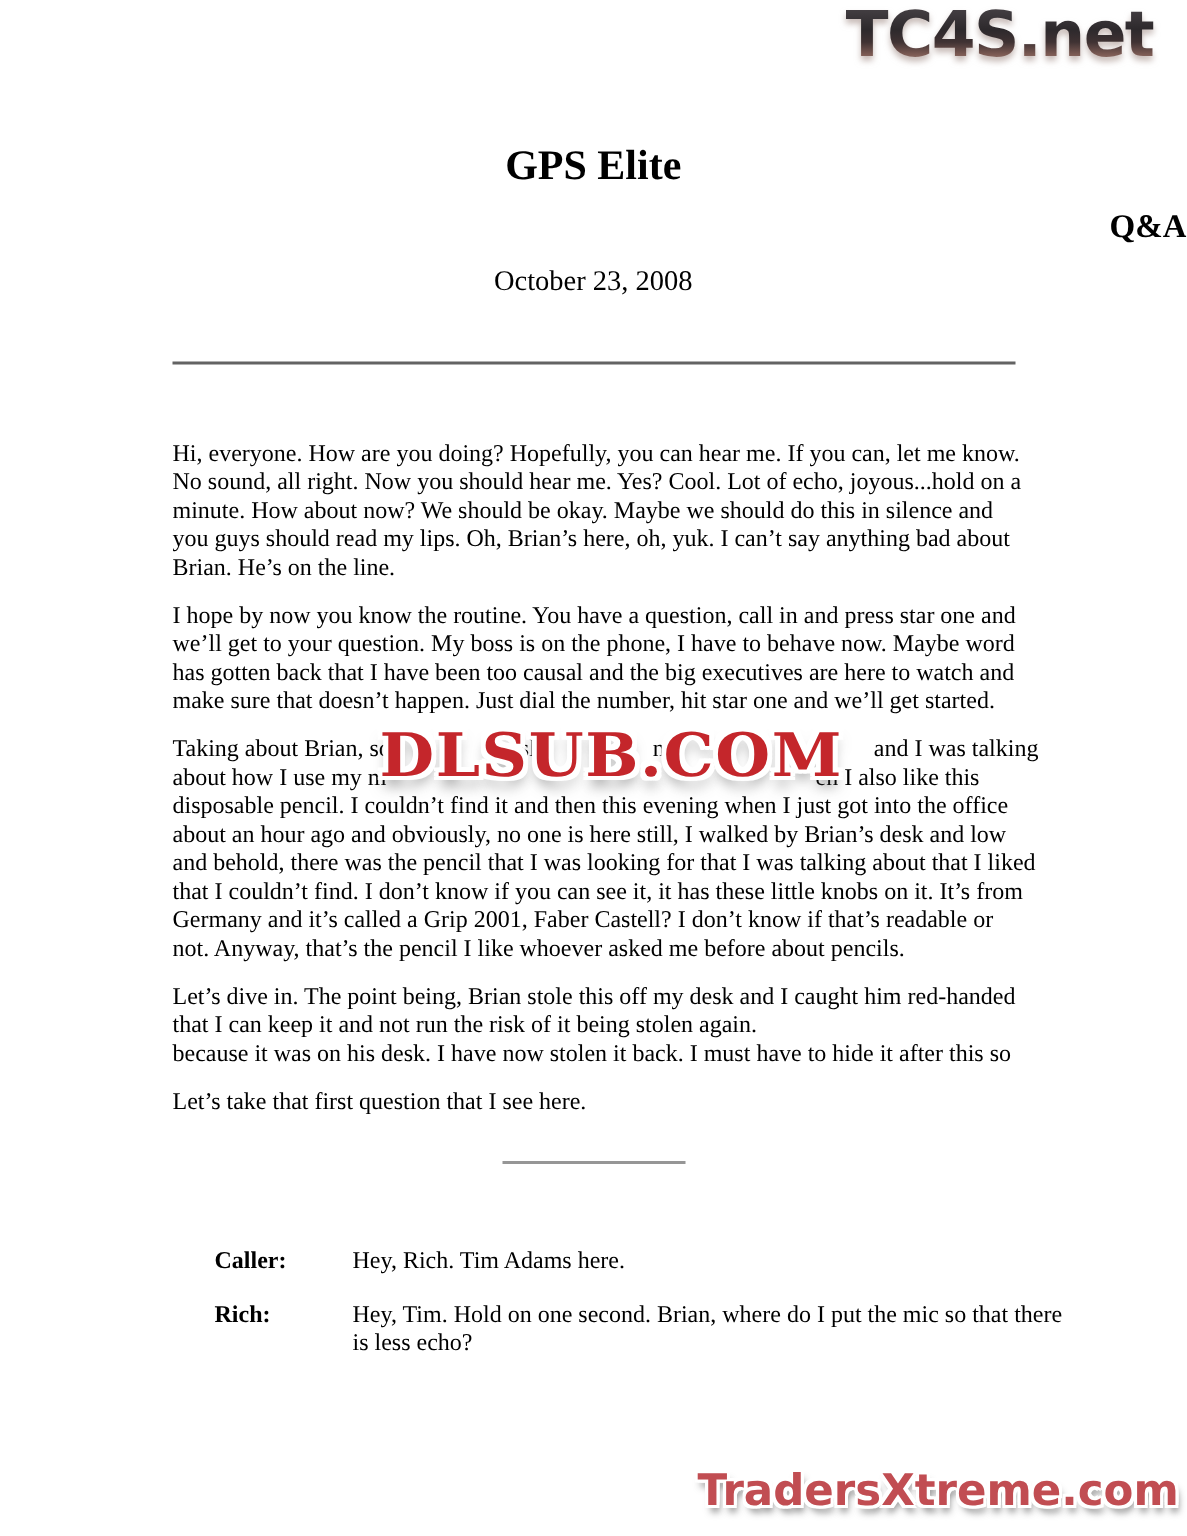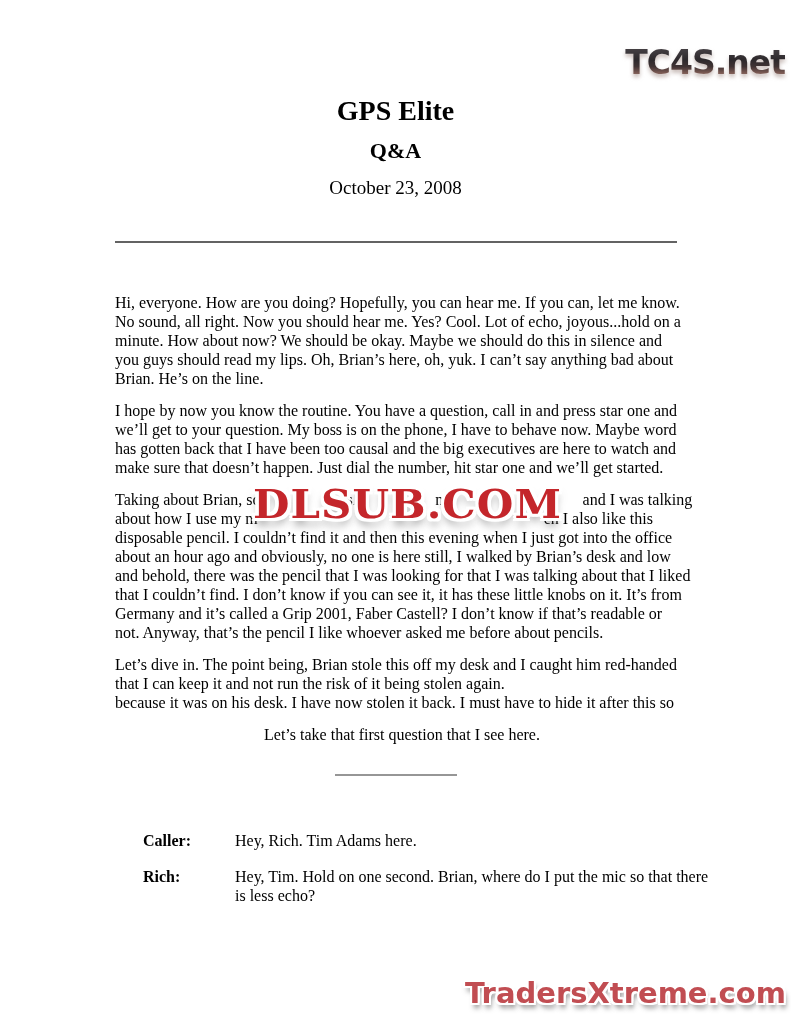--- a/index.html
+++ b/index.html
@@ -4,43 +4,42 @@
 <style>
   html,body { margin:0; padding:0; background:#ffffff; }
   .page {
     position:relative; width:791px; height:1024px; background:#ffffff;
     overflow:hidden; color:#000;
     font-family:"Liberation Serif", serif;
   }
 
   
   .logo {
-    position:absolute; top:2px; right:6px;
+    position:absolute; top:2px; right:22px;
     font-family:"DejaVu Sans", sans-serif; font-weight:bold;
-    font-size:33px; letter-spacing:-1px; line-height:1;
+    font-size:42px; letter-spacing:-1px; line-height:1;
     color:#383134;
     filter:drop-shadow(0 3px 2px rgba(150,125,118,0.55));
-    margin-top:44px;
   }
   @supports ((-webkit-background-clip: text) or (background-clip: text)) {
     .logo {
       background:linear-gradient(180deg,#4a4549 0%, #2d292c 42%, #3f3233 62%, #7d5b54 82%, #a88f86 100%);
       -webkit-background-clip:text; background-clip:text; color:transparent;
     }
   }
 
   .title    { position:absolute; top:96px;  left:0; width:791px; text-align:center; font-size:28px; font-weight:bold; line-height:1.1; }
-  .subtitle { position:absolute; top:139px; left:0; width:791px; text-align:center; font-size:22px; font-weight:bold; line-height:1.1; }
+  .subtitle { position:absolute; top:139px; left:0; width:791px; text-align:right; font-size:22px; font-weight:bold; line-height:1.1; }
   .date     { position:absolute; top:178px; left:0; width:791px; text-align:center; font-size:19px; line-height:1.1; }
 
   .rule-top { position:absolute; top:241px; left:115px; width:562px; height:2px; background:#636363; }
 
   .bodytext { position:absolute; left:115px; top:293px; width:574px; font-size:16px; line-height:19px; }
   .para { margin:0 0 13px 0; }
-  .para.last { margin-bottom:0;text-align:center; }
+  .para.last { margin-bottom:0; }
   .tline { white-space:nowrap; height:19px; }
 
   
   .gap  { display:inline-flex; vertical-align:baseline; overflow:hidden; }
   .gap1 { width:278px;padding-left:44px; }
   .gap2 { width:286px; }
   .frag-a { margin-left:42px; }
   .frag-b { margin-left:78px; }
 
   .separator { position:absolute; top:774px; left:335px; width:122px; height:2px; background:#969696; }

